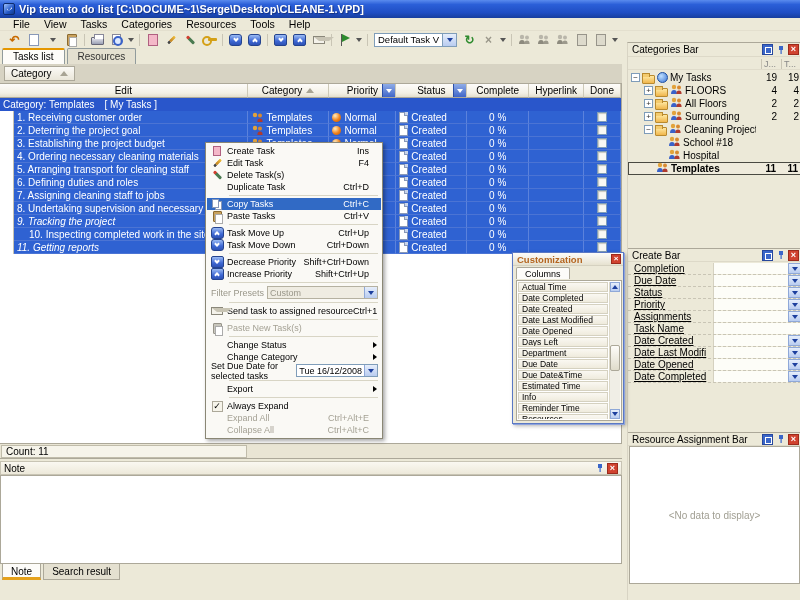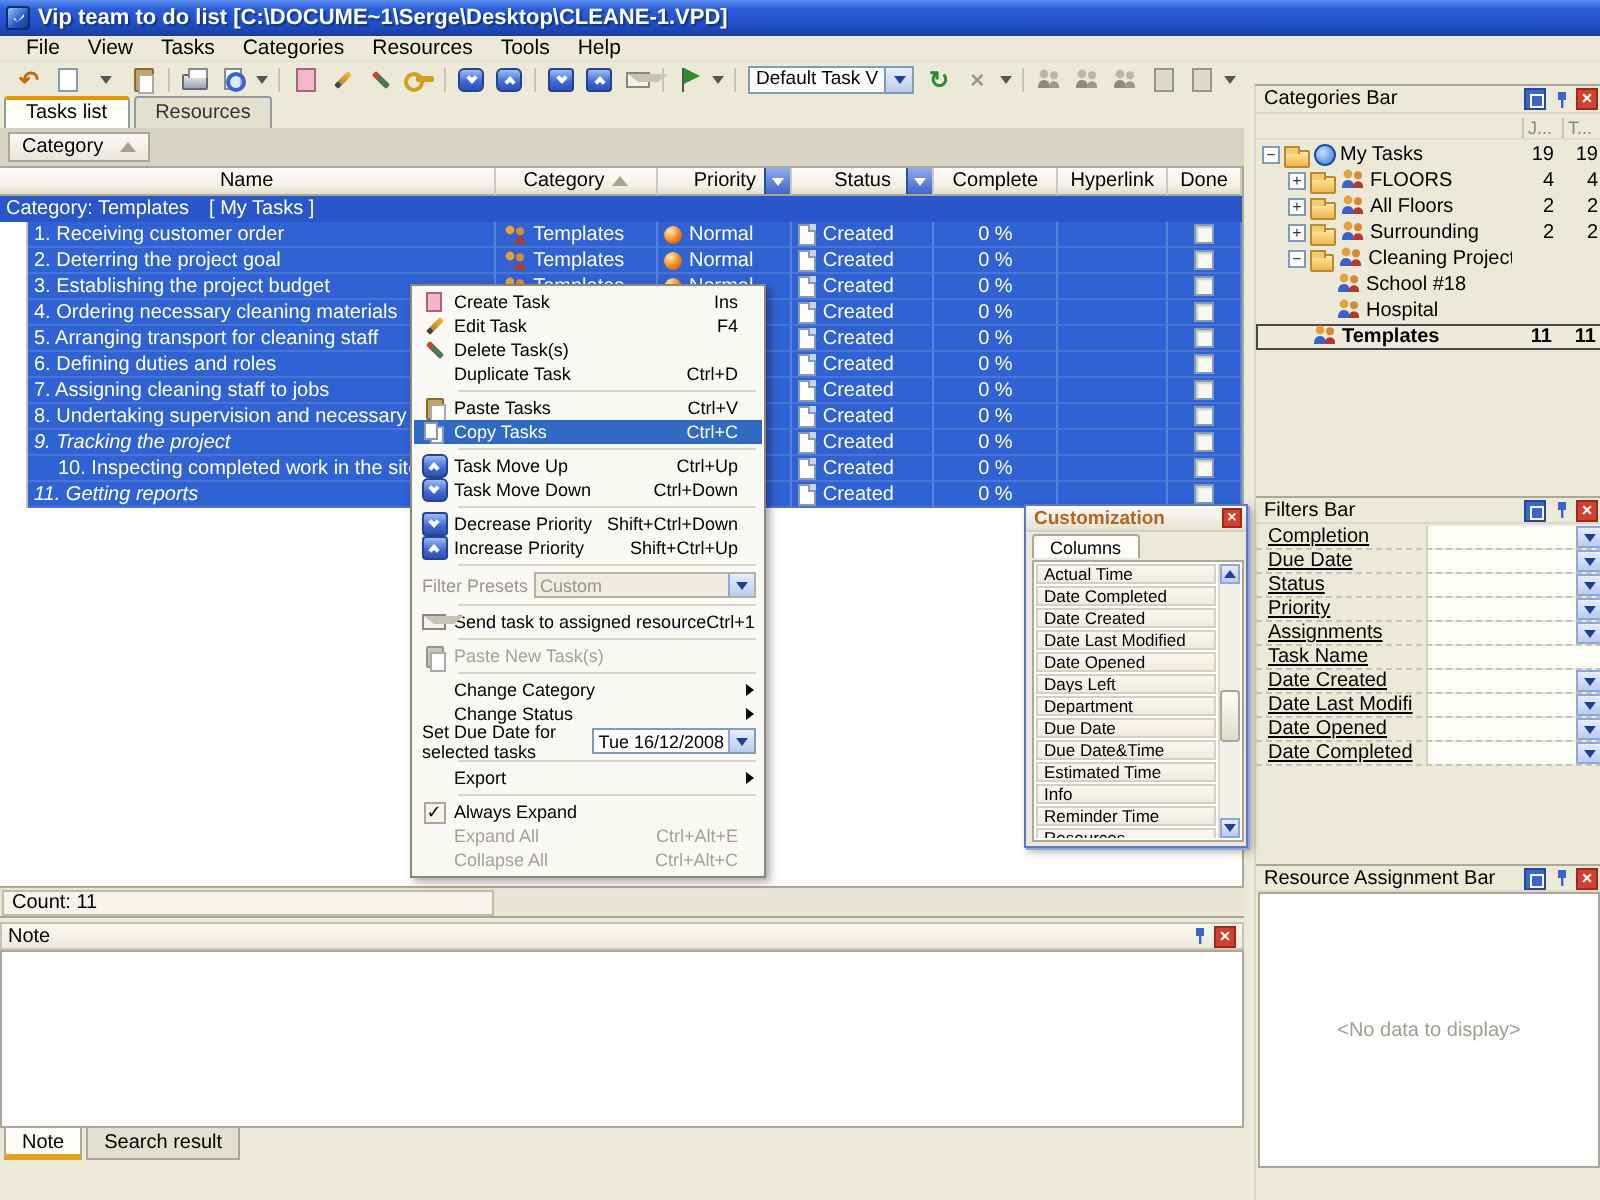--- a/index.html
+++ b/index.html
@@ -356,21 +356,21 @@
 <div class="groupby">
   <div class="groupbtn">
     <span>Category</span>
     <span class="sort-tri"></span>
   </div>
 </div>
 
 <div class="grid">
   <div class="grid-header" id="gridHeader">
       <div class="gh-cell" style="width: 248px;">
-        <span>Name</span>
+        <span>Edit</span>
       </div>
       <div class="gh-cell" style="width: 82px;">
         <span>Category</span>
         <span class="sort-tri"></span>
       </div>
       <div class="gh-cell" style="width: 67px;">
         <span>Priority</span>
         <span class="fbtn">
           <span class="tri-d"></span>
         </span>
@@ -890,21 +890,21 @@
             <path d="M6.4 10 Q6.4 6.6 9 6.6 Q11.6 6.6 11.6 10 Z" fill="#B03A2E"></path>
           </svg></span>
         <span class="lbl">Templates</span>
         <span class="sp"></span>
         <span class="cnt">11</span>
         <span class="cnt">11</span>
       </div>
     </div>
 
   <div class="sb-header" style="top:205px;border-top:1px solid #ACA899">
-    <span>Filters Bar</span>
+    <span>Create Bar</span>
     <span class="sp"></span>
     <span class="ph-btn ph-max"></span>
     <span class="ph-btn">
         <svg class="pin-svg" width="10" height="10">
           <rect x="3" y="1" width="4" height="4" fill="#3A66C9"></rect>
           <rect x="4.5" y="5" width="1.2" height="4" fill="#3A66C9"></rect>
         </svg>
       </span>
     <span class="ph-btn ph-close">×</span>
   </div>
@@ -1029,35 +1029,35 @@
       <span class="sp"></span>
       <span class="sc"></span>
     </div>
     <div class="mi">
       <span class="ico"></span>
       <span class="lbl">Duplicate Task</span>
       <span class="sp"></span>
       <span class="sc">Ctrl+D</span>
     </div>
     <div class="msep"></div>
-    <div class="mi">
-      <span class="ico">
-        <span class="i-clip" style="width:9px;height:11px"></span>
-      </span>
-      <span class="lbl">Paste Tasks</span>
-      <span class="sp"></span>
-      <span class="sc">Ctrl+V</span>
-    </div>
     <div class="mi hl">
       <span class="ico">
         <span class="mi-copy"></span>
       </span>
       <span class="lbl">Copy Tasks</span>
       <span class="sp"></span>
       <span class="sc">Ctrl+C</span>
+    </div>
+    <div class="mi">
+      <span class="ico">
+        <span class="i-clip" style="width:9px;height:11px"></span>
+      </span>
+      <span class="lbl">Paste Tasks</span>
+      <span class="sp"></span>
+      <span class="sc">Ctrl+V</span>
     </div>
     <div class="msep"></div>
     <div class="mi">
       <span class="ico">
         <span class="bb">
           <span class="chu"></span>
         </span>
       </span>
       <span class="lbl">Task Move Up</span>
       <span class="sp"></span>
@@ -1118,27 +1118,27 @@
       <span class="ico">
         <span class="i-clip gray" style="width:9px;height:11px"></span>
       </span>
       <span class="lbl">Paste New Task(s)</span>
       <span class="sp"></span>
       <span class="sc"></span>
     </div>
     <div class="msep"></div>
     <div class="mi">
       <span class="ico"></span>
+      <span class="lbl">Change Status</span>
+      <span class="sp"></span>
+      <span class="subtri"></span>
+    </div>
+    <div class="mi">
+      <span class="ico"></span>
       <span class="lbl">Change Category</span>
-      <span class="sp"></span>
-      <span class="subtri"></span>
-    </div>
-    <div class="mi">
-      <span class="ico"></span>
-      <span class="lbl">Change Status</span>
       <span class="sp"></span>
       <span class="subtri"></span>
     </div>
     <div class="mcombo">
       <span class="lbl">Set Due Date for selected tasks</span>
       <span class="box">
         <span class="v">Tue 16/12/2008</span>
         <span class="cb">
           <span class="tri-d" style="border-top-color:#1D3F9E"></span>
         </span>

